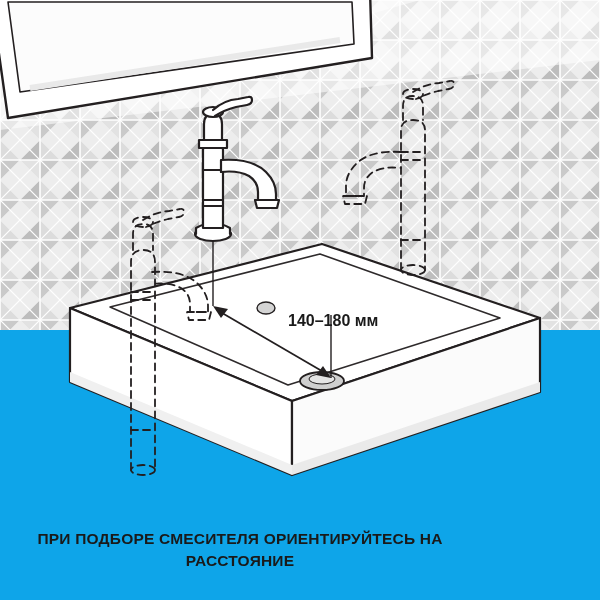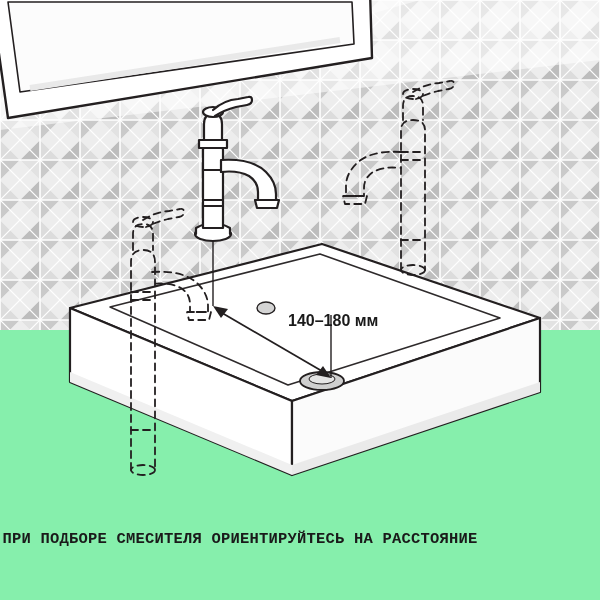--- a/index.html
+++ b/index.html
@@ -10,37 +10,36 @@
   body {
     width: 600px;
     height: 600px;
     font-family: "Liberation Sans", sans-serif;
     overflow: hidden;
   }
   #page {
     position: relative;
     width: 600px;
     height: 600px;
-    background: #86efac;
+    background: #0ea5e9;
   }
   #illustration {
     position: absolute;
     left: 0;
     top: 0;
     width: 600px;
     height: 520px;
   }
   #caption {
     position: absolute;
     left: 0;
     top: 528px;
     width: 480px;
     text-align: center;
     color: #1a1a1a;
-    font-family: Liberation Mono, monospace;
   }
   #caption .line {
     display: block;
     font-size: 15.5px;
     font-weight: bold;
     letter-spacing: 0.2px;
     line-height: 22px;
   }
   .dim-label {
     font-size: 16px;

